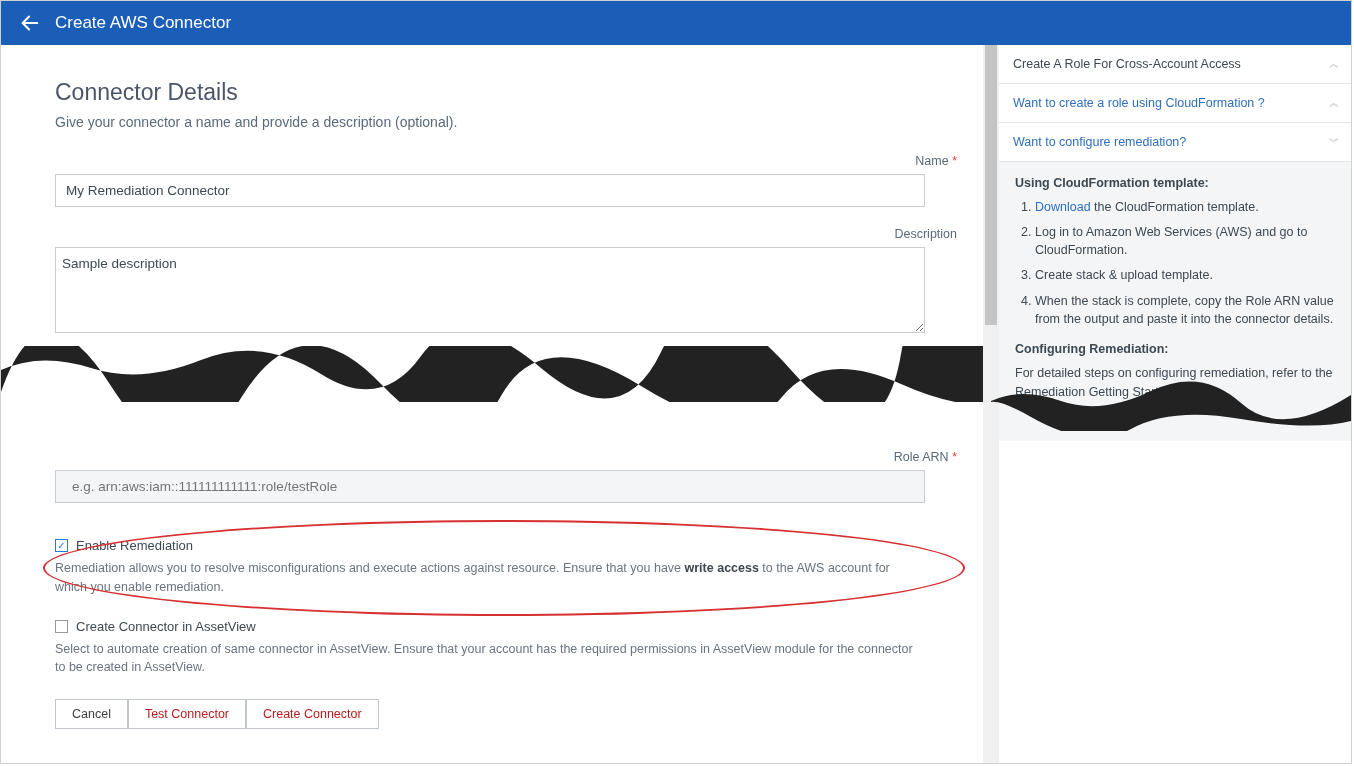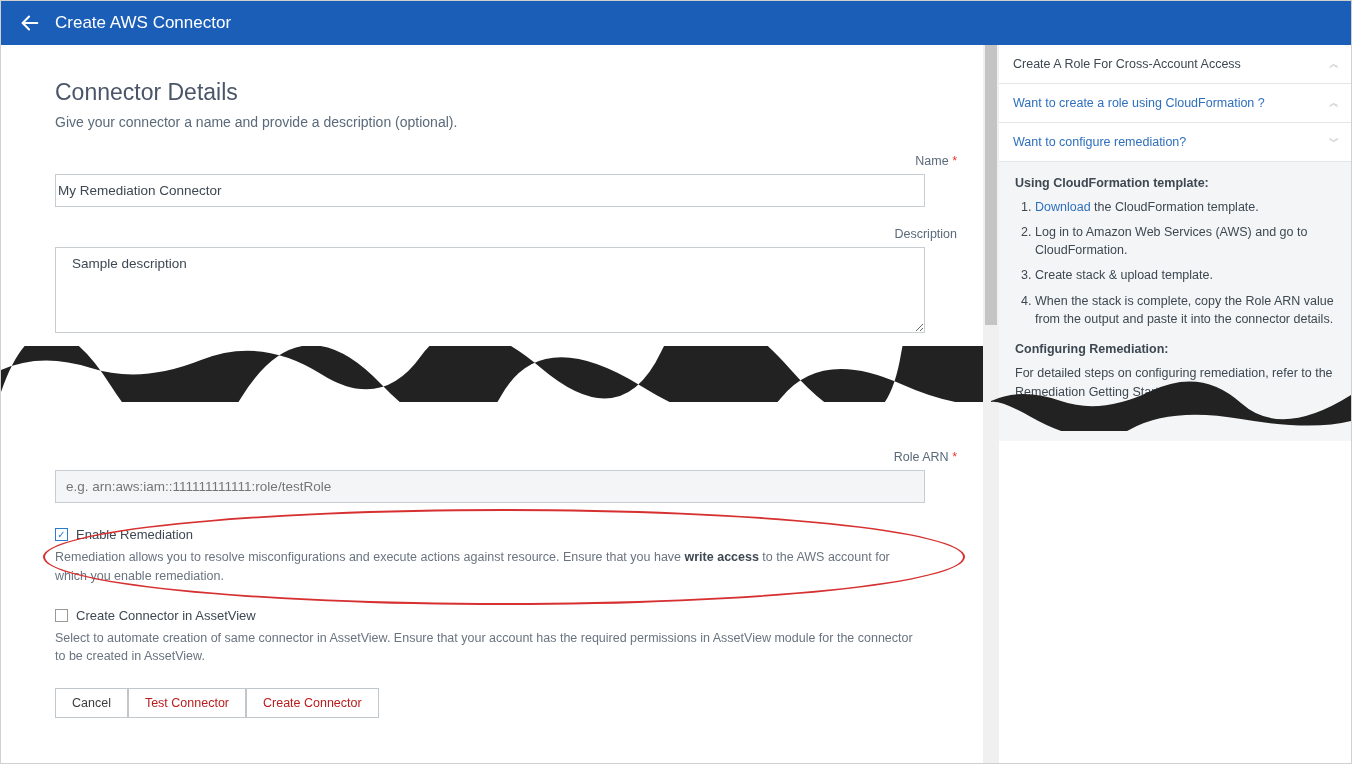--- a/index.html
+++ b/index.html
@@ -60,48 +60,48 @@
     display: block;
     text-align: right;
   }
   .req { color: #e53935; }
   .text-input {
     width: 870px;
     border: 1px solid #c8cdd2;
     background: #fff;
     font-size: 13.5px;
     color: #3d4852;
-    padding: 8px 2px;
+    padding: 8px 10px;
     margin-bottom: 20px;
   }
   .text-input::placeholder { color:#a5adb5; }
   .text-area {
     width: 870px;
     height: 86px;
     border: 1px solid #c8cdd2;
     background: #fff;
     font-size: 13.5px;
     color: #3d4852;
-    padding: 8px 16px;
+    padding: 8px 6px;
     resize: both;
     font-family: inherit;
   }
 
   .lower {
     padding-top: 44px;
     position: relative;
   }
   .role-input {
     width: 870px;
     border: 1px solid #c8cdd2;
     background: #f4f5f6;
     color:#000000;
-    padding: 8px 10px;
+    padding: 8px 16px;
     font-size: 13.5px;
-    margin-bottom: 24px;
+    margin-bottom: 35px;
   }
   .checkbox-row {
     display: flex;
     align-items: center;
     gap: 8px;
     margin-bottom: 6px;
   }
   .checkbox {
     width: 13px; height: 13px;
     border: 1px solid #2a7ad1;

